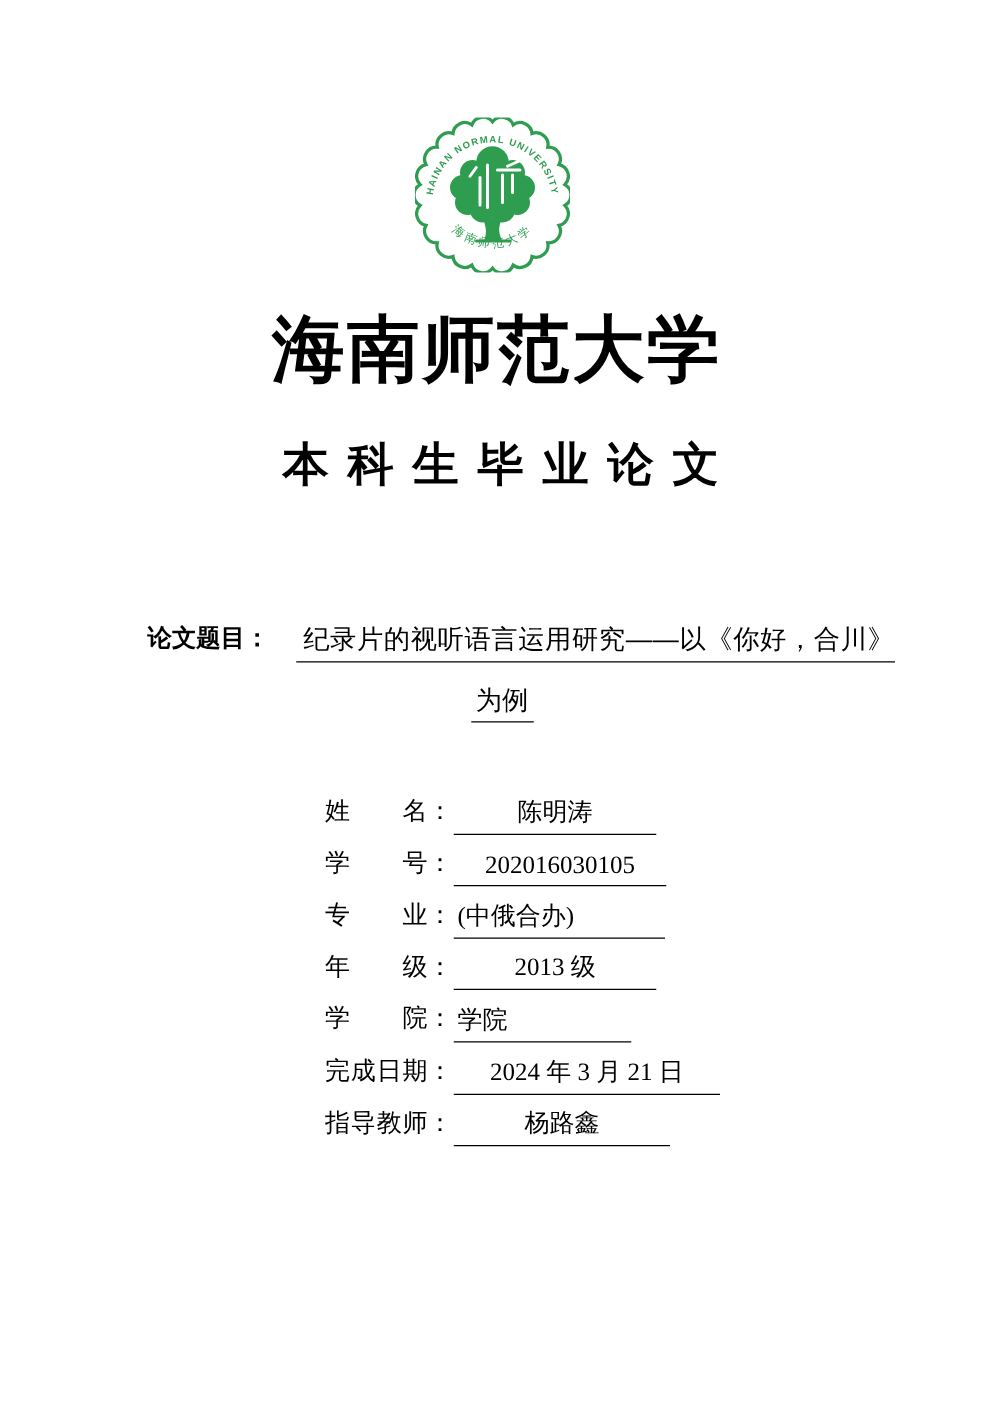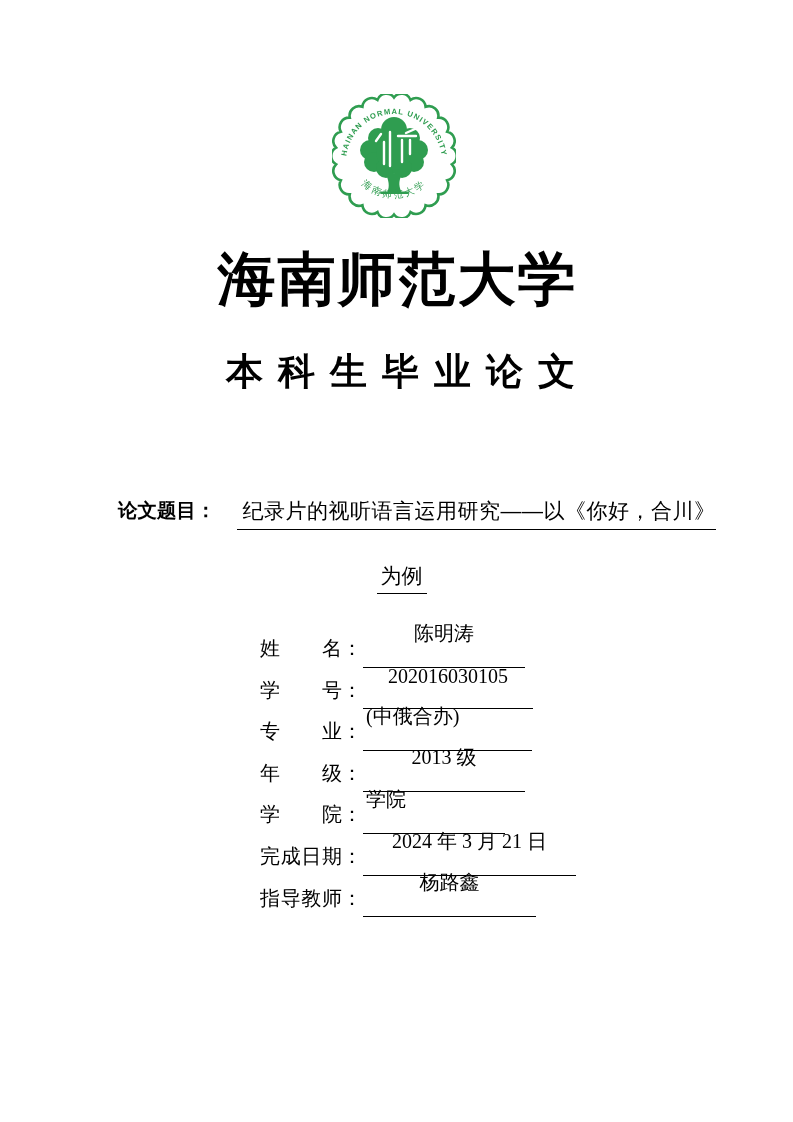--- a/index.html
+++ b/index.html
@@ -38,41 +38,41 @@
     font-family:"Liberation Sans","DejaVu Sans",sans-serif;
     font-weight:bold;font-size:19.5px;white-space:nowrap;
   }
   .title-text{
     flex:1;
     font-family:"Liberation Sans","DejaVu Sans",sans-serif;
     font-size:21px;letter-spacing:0.5px;white-space:nowrap;
     border-bottom:1.6px solid #000;
     padding:0 0 4px 6px;
   }
-  .title-line2{margin-top:32px;text-align:center;}
+  .title-line2{margin-top:16px;text-align:center;}
   .title-line2 span{
     display:inline-block;
     font-family:"Liberation Sans","DejaVu Sans",sans-serif;
     font-size:21px;
     border-bottom:1.6px solid #000;
     padding:0 4px 3px 4px;
   }
   
   .form{position:absolute;left:260px;top:626px;width:330px;}
   .frow{height:41.6px;display:flex;align-items:flex-end;font-size:20px;}
   .flabel{width:96px;display:flex;align-items:baseline;padding-bottom:5.5px;box-sizing:border-box;}
   .lchars{
     display:inline-block;width:82px;
     text-align:justify;text-align-last:justify;
     -moz-text-align-last:justify;text-justify:inter-character;
   }
   .lcolon{display:inline-block;width:14px;overflow:visible;}
   .fline{
     border-bottom:1.5px solid #000;
-    padding-bottom:20px;
+    padding-bottom:4px;
     text-align:center;white-space:nowrap;box-sizing:border-box;
   }
   .fline.left{text-align:left;padding-left:3px;}
   .ml7{margin-left:7px}.ml12{margin-left:12px}.ml46{margin-left:46px}
   .w162{width:162px}.w170{width:170px}.w133{width:133px}.w169{width:169px}
   .w167{width:167px}.w142{width:142px}.w213{width:213px}.w173{width:173px}
   .ls1{letter-spacing:1.5px}.ls2{letter-spacing:2px}
 </style>
 </head>
 <body>

